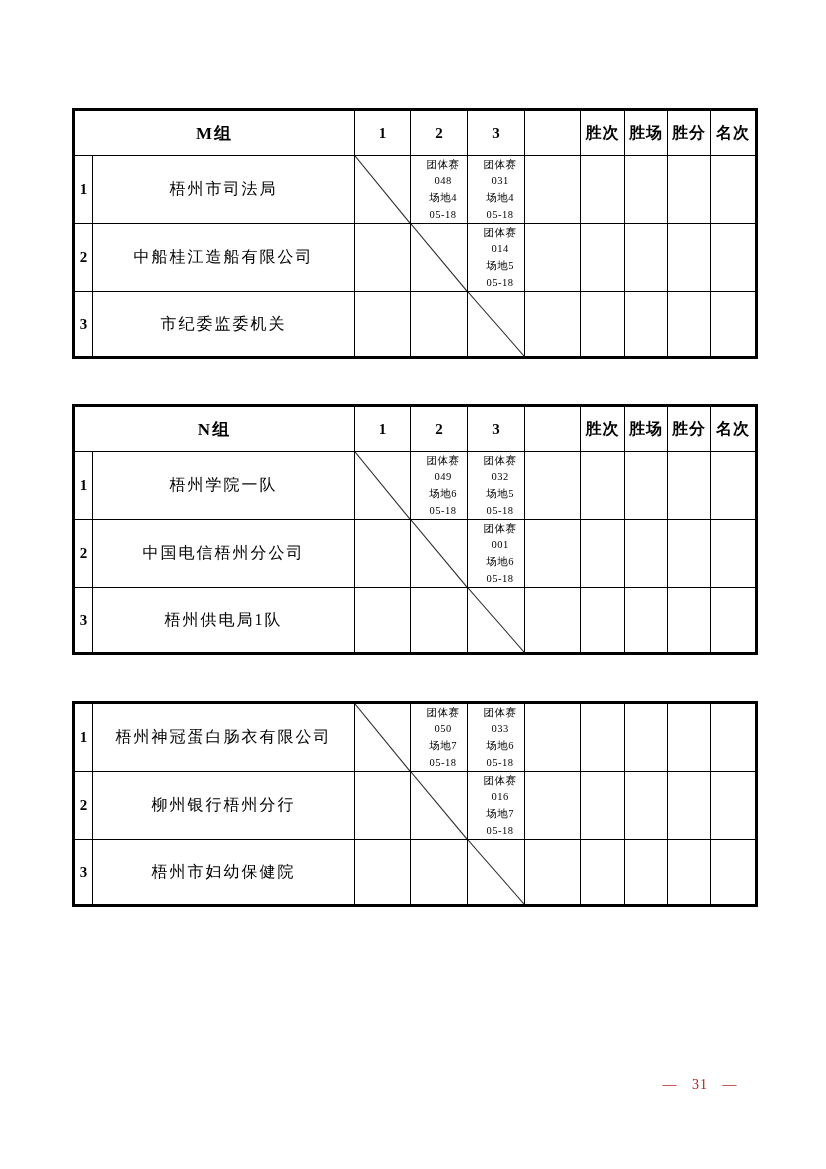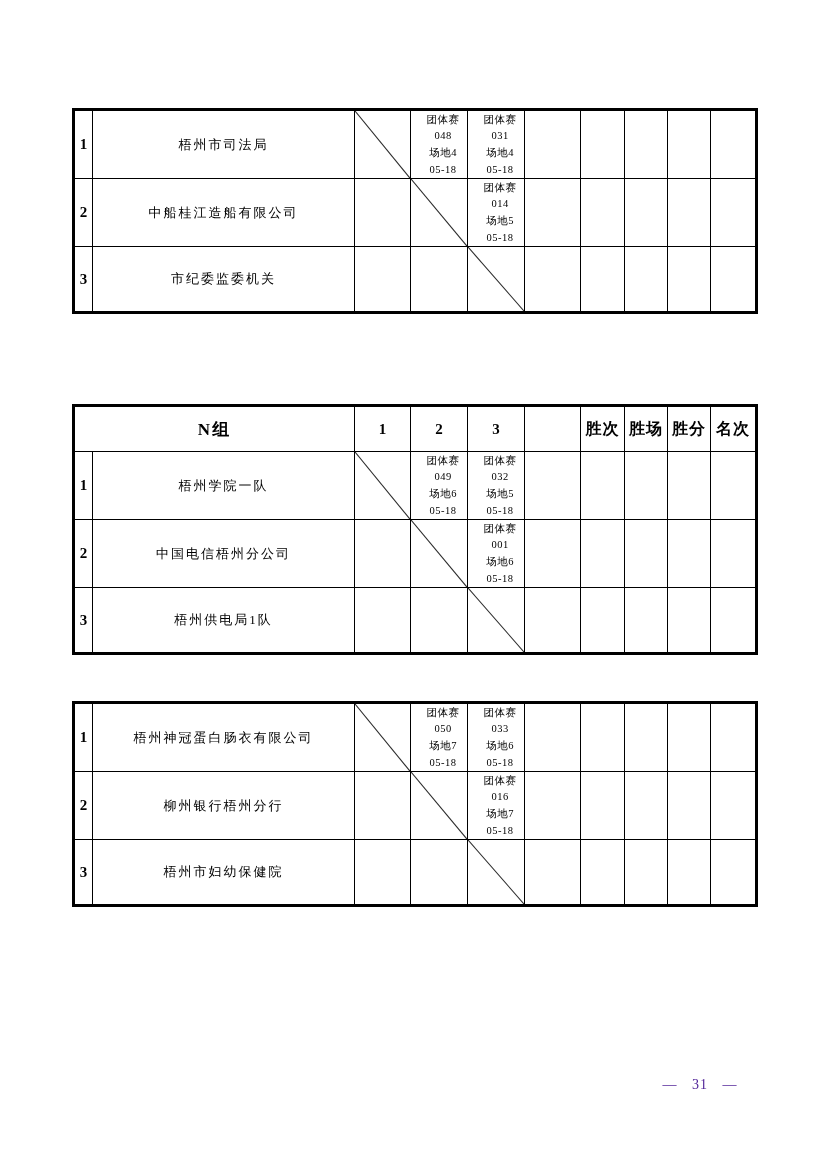--- a/index.html
+++ b/index.html
@@ -16,31 +16,31 @@
   #table-o{top:701px}
 
   th,td{border:1.5px solid #000;padding:0;text-align:center;vertical-align:middle;overflow:hidden;}
   tr.hrow{height:46px;}
   tr.brow{height:66px;}
 
   .gtitle{font-size:17px;font-weight:bold;letter-spacing:2px;}
   .mh{font-size:15px;font-weight:bold;}
   .sh{font-size:16px;font-weight:bold;letter-spacing:1px;}
   .num{font-size:15px;font-weight:bold;}
-  .team{font-size:13px;letter-spacing:2px;}
+  .team{font-size:16px;letter-spacing:2px;}
 
   td.match{position:relative;vertical-align:top;padding-left:8px;}
   .ml{font-size:10.5px;line-height:16.3px;height:16.3px;letter-spacing:0.5px;padding-top:0.5px;}
 
   svg.dline{position:absolute;left:0;top:0;width:100%;height:100%;display:block;}
   svg.dline line{stroke:#2b2b2b;stroke-width:1.1;}
 
   .pageno{
     position:absolute;top:1077px;left:652px;width:96px;
-    font-size:14px;color:#4c1d95;text-align:center;word-spacing:10px;letter-spacing:1px;
+    font-size:14px;color:#b91c1c;text-align:center;word-spacing:10px;letter-spacing:1px;
   }
 </style>
 </head>
 <body>
 
 <div class="doc">
 
   <table class="group" id="table-m">
     <colgroup>
       <col style="width:19px">
@@ -48,20 +48,31 @@
         <col style="width:56px">
         <col style="width:57px">
         <col style="width:57px">
       <col style="width:56px">
         <col style="width:44px">
         <col style="width:43px">
         <col style="width:43px">
         <col style="width:46px">
     </colgroup>
     <tbody>
+        <tr class="hrow">
+      <th colspan="2" class="gtitle">M组</th>
+      <th class="mh">1</th>
+      <th class="mh">2</th>
+      <th class="mh">3</th>
+      <th class="mh"></th>
+      <th class="sh">胜次</th>
+      <th class="sh">胜场</th>
+      <th class="sh">胜分</th>
+      <th class="sh">名次</th>
+    </tr>
     <tr class="brow">
       <td class="num">1</td>
       <td class="team">梧州市司法局</td>
       <td class="match">
         <svg class="dline" viewBox="0 0 100 100" preserveAspectRatio="none">
               <line x1="0" y1="0" x2="100" y2="100" vector-effect="non-scaling-stroke"></line>
             </svg>
       </td>
       <td class="match">
         <div class="ml">团体赛</div>

